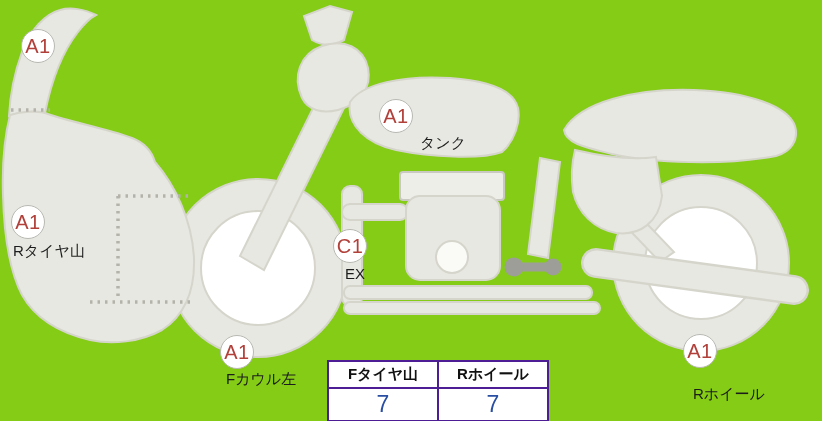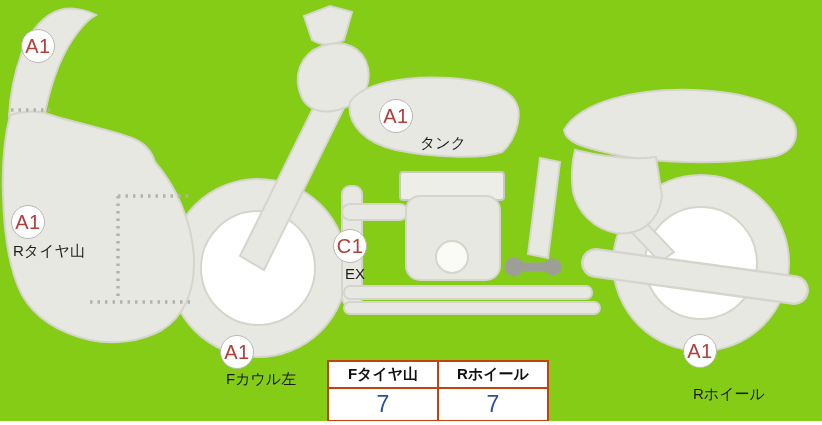--- a/index.html
+++ b/index.html
@@ -19,21 +19,21 @@
   }
   .part-label {
     position:absolute; font-size:15px; color:#1c1c1c;
     white-space:nowrap; z-index:5;
   }
   .tire-table {
     position:absolute; left:327px; top:360px;
     border-collapse:collapse; background:#ffffff; z-index:6;
   }
   .tire-table th, .tire-table td {
-    border:2px solid #c2410c; width:110px; text-align:center;
+    border:2px solid #4c1d95; width:110px; text-align:center;
     vertical-align:middle;
   }
   .tire-table th { font-size:15px; font-weight:bold; color:#111111; height:27px; }
   .tire-table td { font-size:23px; color:#2a4fa2; height:33px; }
 </style>
 </head>
 <body>
 
 <div class="canvas">
 

